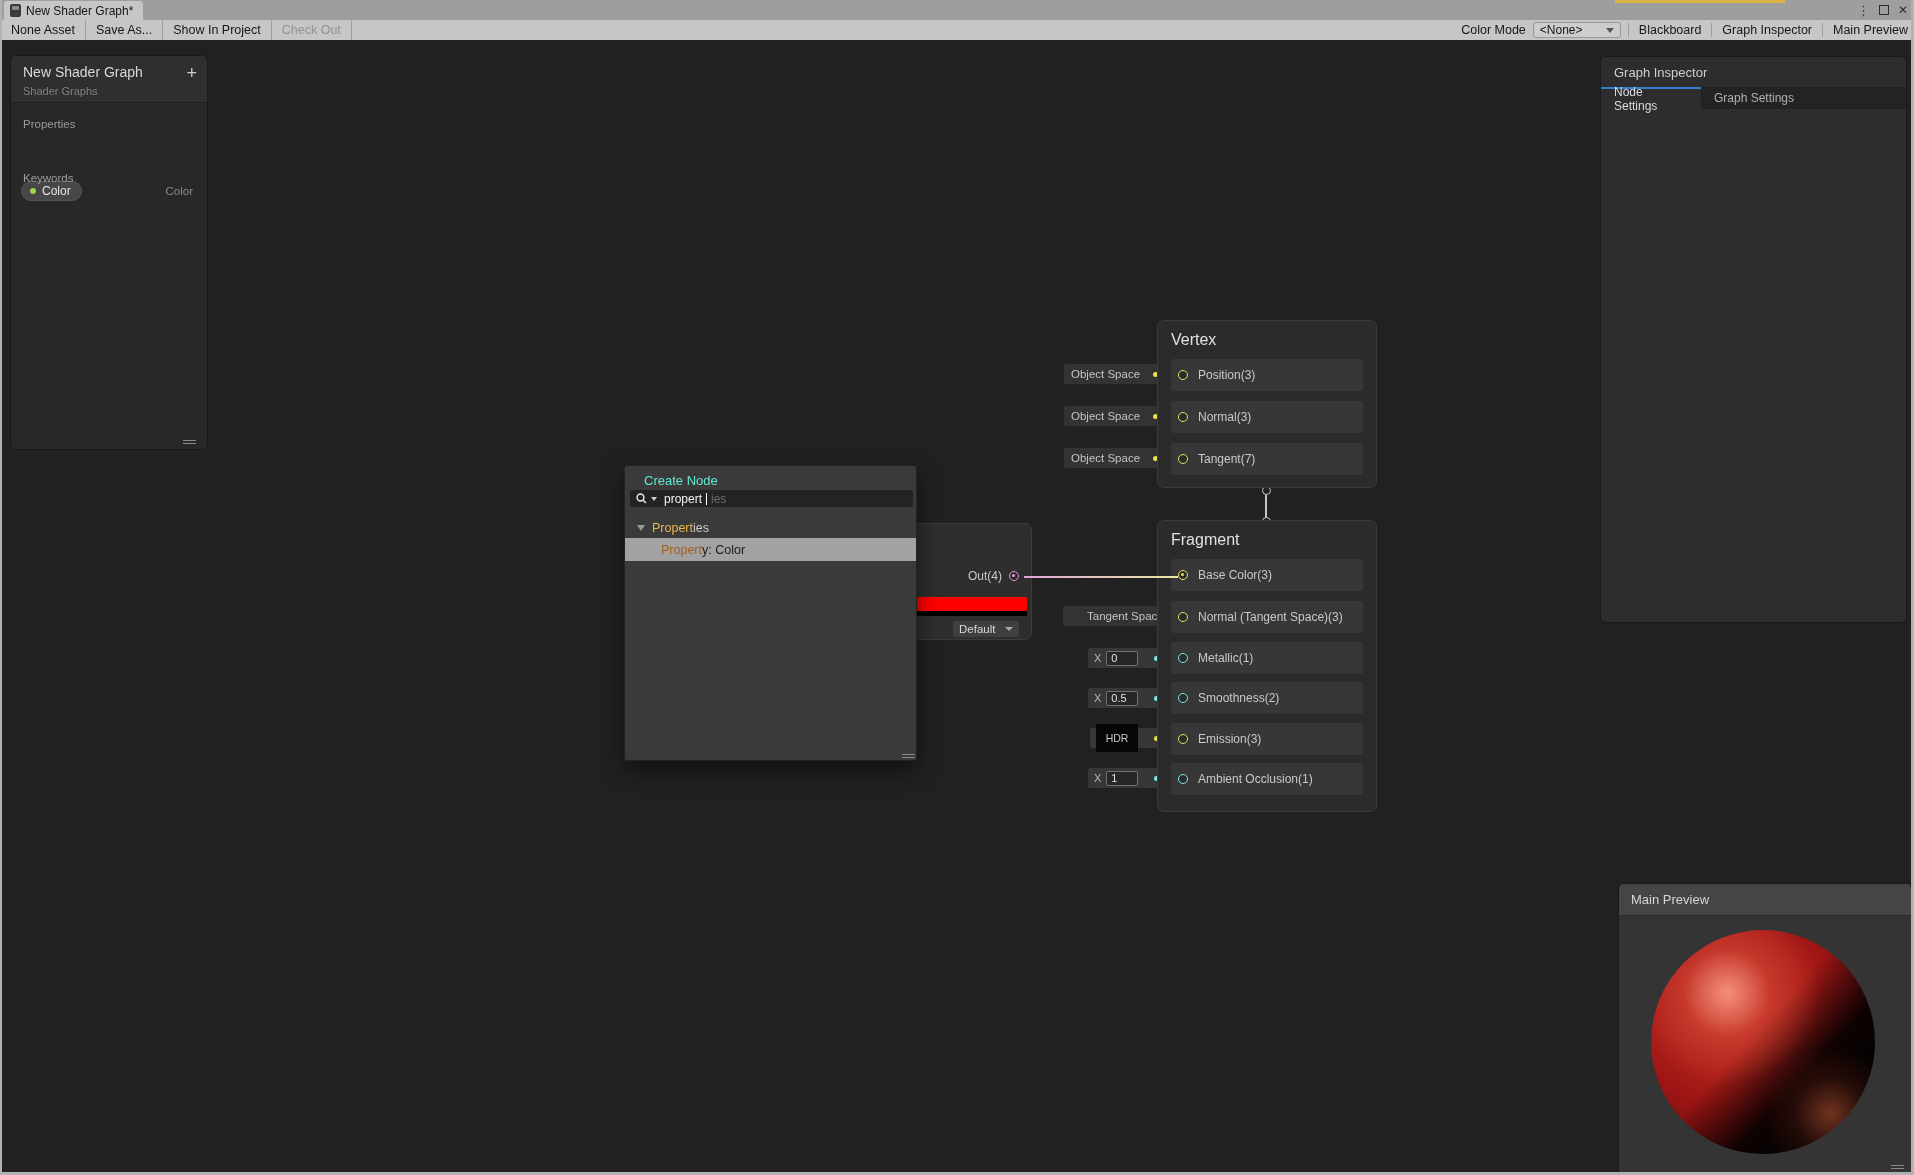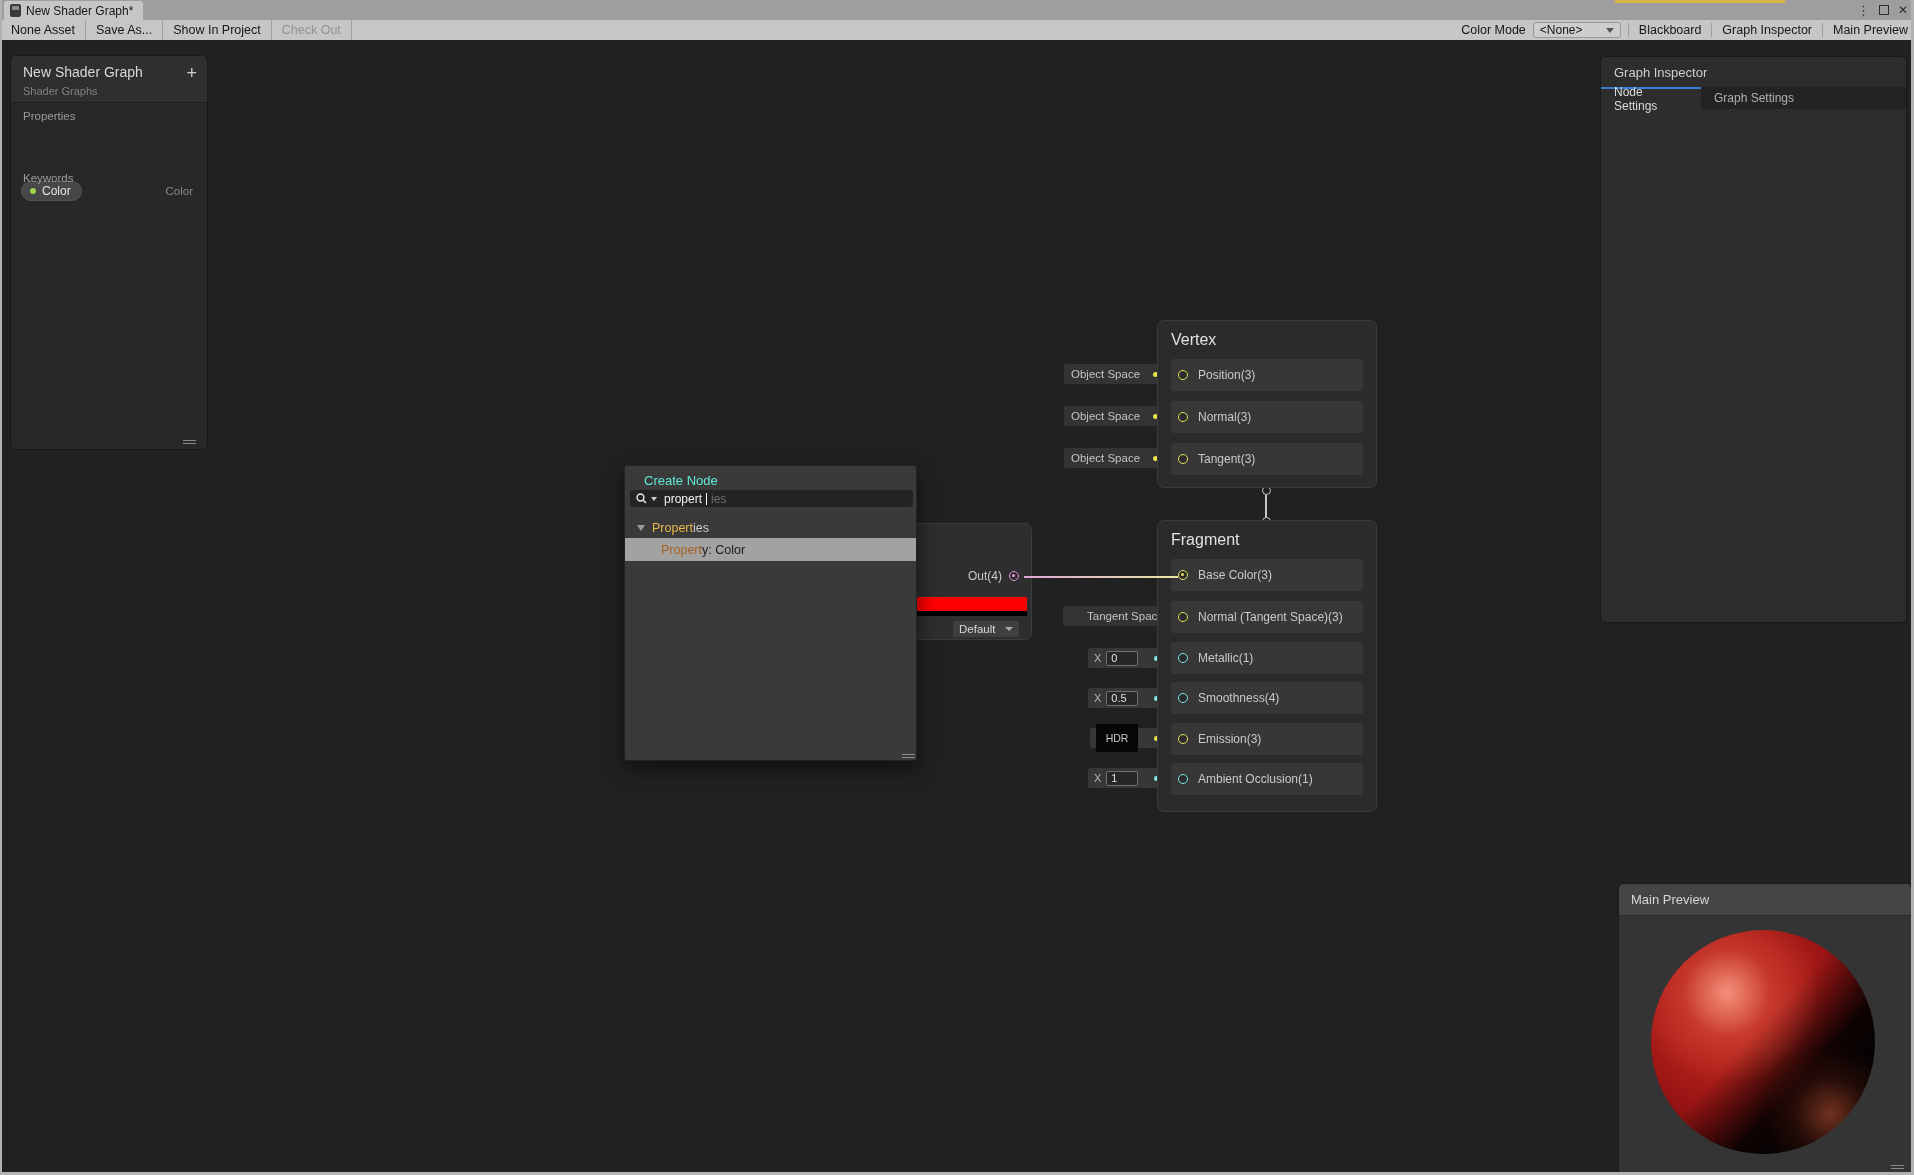--- a/index.html
+++ b/index.html
@@ -206,21 +206,21 @@
     <div class="slot-row" style="top:38px;">
       <span class="port"></span>
       <span class="slot-label">Position(3)</span>
     </div>
     <div class="slot-row" style="top:80px;">
       <span class="port"></span>
       <span class="slot-label">Normal(3)</span>
     </div>
     <div class="slot-row" style="top:122px;">
       <span class="port"></span>
-      <span class="slot-label">Tangent(3)</span>
+      <span class="slot-label">Tangent(7)</span>
     </div>
   </div>
 
   <div class="ext-tag" style="left:1064px; top:364px; width:101px;">
     <span class="ext-tag-label">Object Space</span>
     <span class="ext-dot"></span>
   </div>
   <div class="dash" style="left:1160px; top:373px;"></div>
   <div class="ext-tag" style="left:1064px; top:406px; width:101px;">
     <span class="ext-tag-label">Object Space</span>
@@ -246,21 +246,21 @@
     <div class="slot-row" style="top:80px;">
       <span class="port"></span>
       <span class="slot-label">Normal (Tangent Space)(3)</span>
     </div>
     <div class="slot-row" style="top:121px;">
       <span class="port cyan"></span>
       <span class="slot-label">Metallic(1)</span>
     </div>
     <div class="slot-row" style="top:161px;">
       <span class="port cyan"></span>
-      <span class="slot-label">Smoothness(4)</span>
+      <span class="slot-label">Smoothness(2)</span>
     </div>
     <div class="slot-row" style="top:202px;">
       <span class="port"></span>
       <span class="slot-label">Emission(3)</span>
     </div>
     <div class="slot-row" style="top:242px;">
       <span class="port cyan"></span>
       <span class="slot-label">Ambient Occlusion(1)</span>
     </div>
   </div>
@@ -321,21 +321,21 @@
     </div>
     <div class="grip" style="left:277px; top:288px;"></div>
   </div>
 
   <div class="panel blackboard">
     <div class="bb-header">
       <div class="bb-title">New Shader Graph</div>
       <div class="bb-sub">Shader Graphs</div>
       <div class="bb-add">+</div>
     </div>
-    <div class="bb-section" style="top:54px;">Properties</div>
+    <div class="bb-section" style="top:62px;">Properties</div>
     <div class="bb-pill">
       <span class="bb-pill-dot"></span>
       <span class="bb-pill-label">Color</span>
     </div>
     <div class="bb-type">Color</div>
     <div class="bb-section" style="top:116px;">Keywords</div>
     <div class="grip" style="left:172px; top:384px;"></div>
   </div>
 
   <div class="panel ginspector">

